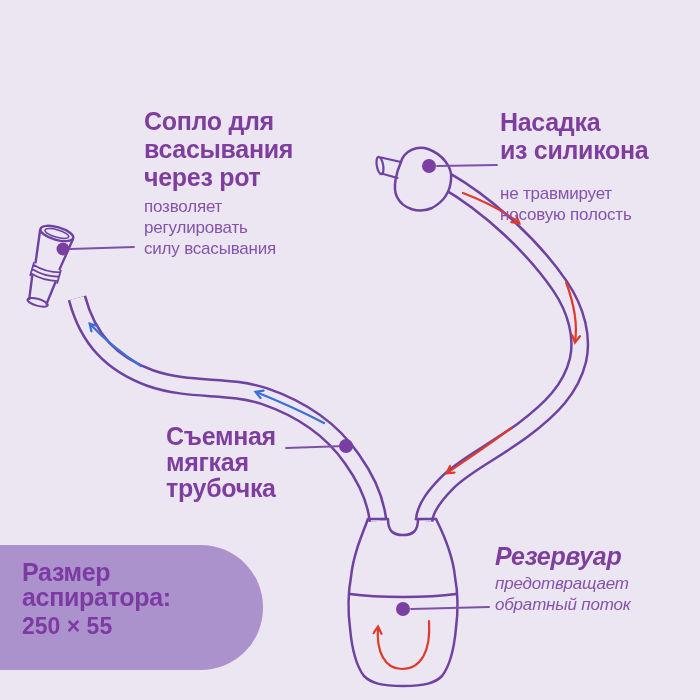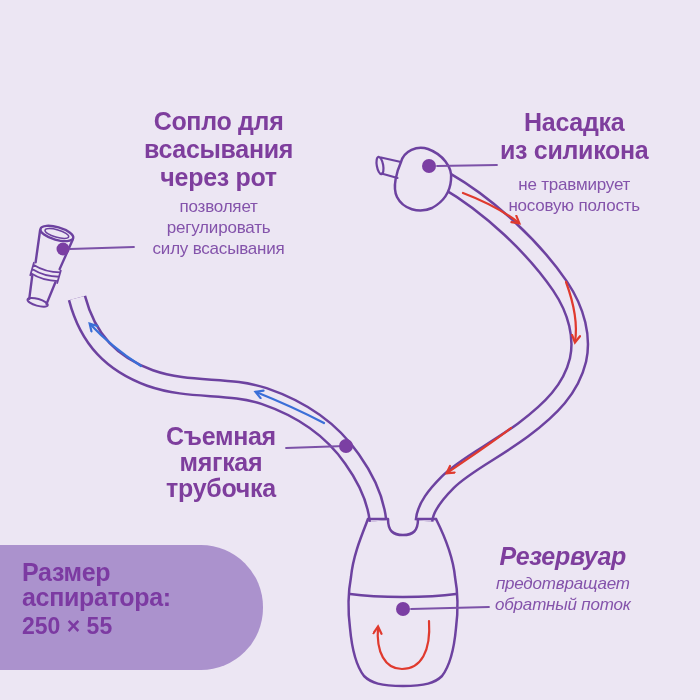--- a/index.html
+++ b/index.html
@@ -2,21 +2,21 @@
 <html style="--c-background: #ece6f3; --c-heading_text: #7e3e9d; --c-body_text: #8453ab; --c-outline_purple: #6d42a0; --c-pointer_purple: #7c52a8; --c-dot_purple: #7b3fa3; --c-arrow_blue: #3a6fd8; --c-arrow_red: #e03a2e; --c-size_box_bg: #ab92cd; --c-size_box_text: #7c3aa2;"><head>
 <meta charset="utf-8">
 <style>
   html,body{margin:0;padding:0;background:#ddd;}
   .canvas{
     position:relative;width:700px;height:700px;overflow:hidden;
     background:var(--c-background,#ece6f3);
     font-family:"Liberation Sans","DejaVu Sans",sans-serif;
   }
   .diagram-svg{position:absolute;left:0;top:0;}
-  .ann{position:absolute;text-align:center;}
+  .ann{position:absolute;}
   .ann .h{
     font-size:25px;line-height:28px;font-weight:700;letter-spacing:-0.3px;
     color:var(--c-heading_text,#7e3e9d);white-space:nowrap;
   }
   .ann .h.tight{line-height:26px;}
   .ann .d{
     font-size:17px;line-height:21px;font-weight:500;letter-spacing:-0.2px;
     color:var(--c-body_text,#8453ab);white-space:nowrap;
   }
   .ann .d.gap{margin-top:5px;}
@@ -118,21 +118,21 @@
       <div>регулировать</div>
       <div>силу всасывания</div>
     </div>
   </div>
 
   <div class="ann" style="left:500px;top:108px;">
     <div class="h">
       <div>Насадка</div>
       <div>из силикона</div>
     </div>
-    <div class="d" style="margin-top:10px;">
+    <div class="d" style="margin-top:19px;">
       <div>не травмирует</div>
       <div>носовую полость</div>
     </div>
   </div>
 
   <div class="ann" style="left:166px;top:423px;">
     <div class="h tight">
       <div>Съемная</div>
       <div>мягкая</div>
       <div>трубочка</div>

